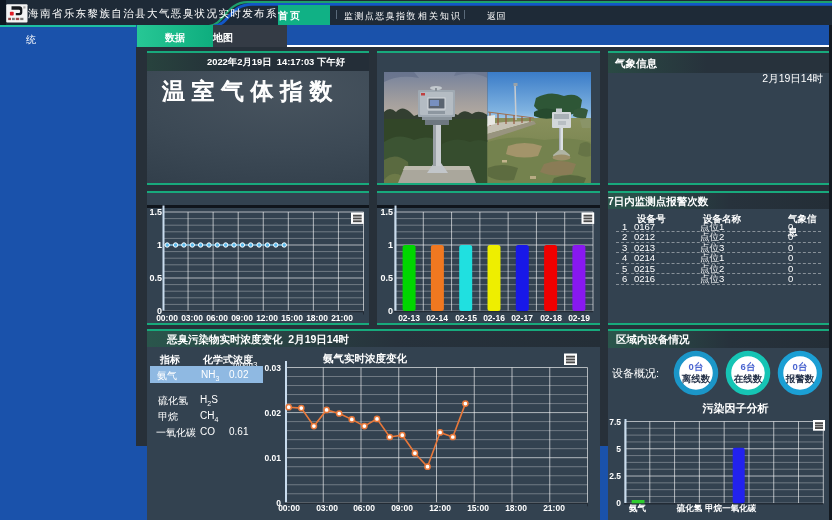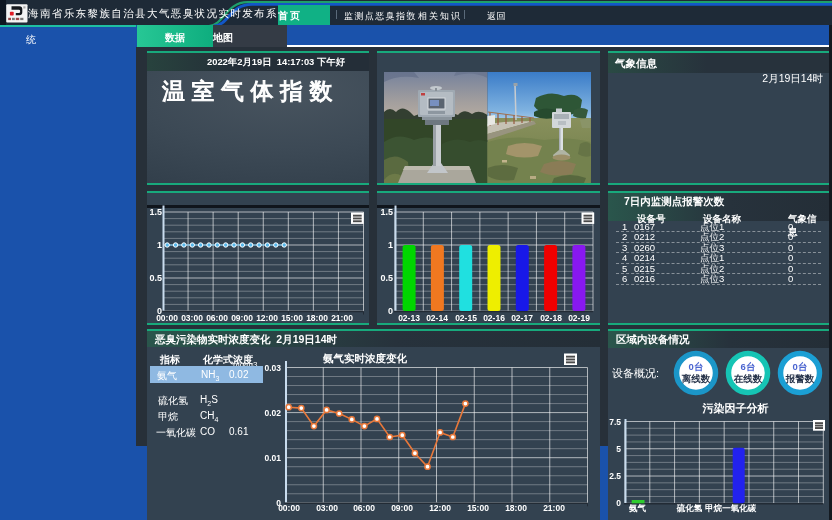--- a/index.html
+++ b/index.html
@@ -207,41 +207,41 @@
         <rect x="515.8" y="244.5" width="13" height="66.0" rx="2.5" fill="#1818e8"></rect>
         <rect x="544.1" y="244.5" width="13" height="66.0" rx="2.5" fill="#f00000"></rect>
         <rect x="572.4" y="244.5" width="13" height="66.0" rx="2.5" fill="#8818f0"></rect>
 <rect x="581.5" y="212" width="12.7" height="11.4" fill="#fff"></rect>
         <rect x="583.5" y="214.20" width="8.7" height="1.9" fill="#4a4a4a"></rect>
         <rect x="583.5" y="217.00" width="8.7" height="1.9" fill="#4a4a4a"></rect>
         <rect x="583.5" y="219.80" width="8.7" height="1.9" fill="#4a4a4a"></rect>
 </svg>
     </div>
 <div class="panel pb" style="left:608px;top:190.5px;width:221px;height:134.5px">
-<div class="phdr" style="height:28px;line-height:16px;font-size:10.5px;padding-left:16px">7日内监测点报警次数</div>
+<div class="phdr" style="height:16px;line-height:16px;font-size:10.5px;padding-left:0">7日内监测点报警次数</div>
 <div class="abs w" style="left:8px;top:20px;width:205px;font-size:9.5px;font-weight:bold">
 <span class="abs" style="left:21px">设备号</span>
         <span class="abs" style="left:87px">设备名称</span>
         <span class="abs" style="left:172px">气象信息</span>
       </div>
       <div class="abs w" style="left:8px;top:29.0px;width:205px;height:10.5px;line-height:10.5px;border-bottom:1px dashed rgba(255,255,255,0.42);font-size:9.5px">
 <span class="abs" style="left:6px">1</span>
         <span class="abs" style="left:18px">0167</span>
         <span class="abs" style="left:84px">点位1</span>
         <span class="abs" style="left:172px">0</span>
       </div>
       <div class="abs w" style="left:8px;top:39.5px;width:205px;height:10.5px;line-height:10.5px;border-bottom:1px dashed rgba(255,255,255,0.42);font-size:9.5px">
 <span class="abs" style="left:6px">2</span>
         <span class="abs" style="left:18px">0212</span>
         <span class="abs" style="left:84px">点位2</span>
         <span class="abs" style="left:172px">0</span>
       </div>
       <div class="abs w" style="left:8px;top:50.0px;width:205px;height:10.5px;line-height:10.5px;border-bottom:1px dashed rgba(255,255,255,0.42);font-size:9.5px">
 <span class="abs" style="left:6px">3</span>
-        <span class="abs" style="left:18px">0260</span>
+        <span class="abs" style="left:18px">0213</span>
         <span class="abs" style="left:84px">点位3</span>
         <span class="abs" style="left:172px">0</span>
       </div>
       <div class="abs w" style="left:8px;top:60.5px;width:205px;height:10.5px;line-height:10.5px;border-bottom:1px dashed rgba(255,255,255,0.42);font-size:9.5px">
 <span class="abs" style="left:6px">4</span>
         <span class="abs" style="left:18px">0214</span>
         <span class="abs" style="left:84px">点位1</span>
         <span class="abs" style="left:172px">0</span>
       </div>
       <div class="abs w" style="left:8px;top:71.0px;width:205px;height:10.5px;line-height:10.5px;border-bottom:1px dashed rgba(255,255,255,0.42);font-size:9.5px">
@@ -251,21 +251,21 @@
         <span class="abs" style="left:172px">0</span>
       </div>
       <div class="abs w" style="left:8px;top:81.5px;width:205px;height:10.5px;line-height:10.5px;border-bottom:1px dashed rgba(255,255,255,0.42);font-size:9.5px">
 <span class="abs" style="left:6px">6</span>
         <span class="abs" style="left:18px">0216</span>
         <span class="abs" style="left:84px">点位3</span>
         <span class="abs" style="left:172px">0</span>
       </div>
     </div>
 <div class="panel" style="left:147px;top:329px;width:453px;height:191px">
-<div class="phdr" style="height:16px;line-height:16px;font-size:10.5px;padding-left:8px">恶臭污染物实时浓度变化&nbsp; 2月19日14时</div>
+<div class="phdr" style="height:16px;line-height:16px;font-size:10.5px;padding-left:20px">恶臭污染物实时浓度变化&nbsp; 2月19日14时</div>
 <div class="abs w" style="left:176px;top:21px;width:200px;font-size:10.5px;font-weight:bold">氨气实时浓度变化</div>
 
 <div class="abs w" style="left:13px;top:22px;font-size:10px;font-weight:bold">指标</div>
 <div class="abs w" style="left:56px;top:22px;font-size:10px;font-weight:bold">化学式</div>
 <div class="abs w" style="left:86px;top:22px;font-size:10px;font-weight:bold">浓度</div>
 <div class="abs w" style="left:86px;top:29px;font-size:8px">mg/m3</div>
 <div class="abs" style="left:3px;top:35px;width:113px;height:16.5px;background:#8fb9e2"></div>
 <div class="abs w" style="left:10px;top:38px;font-size:10px">氨气</div>
 <div class="abs w" style="left:54px;top:38px;font-size:10px">NH<sub style="font-size:7px">3</sub></div>
 <div class="abs w" style="left:82px;top:38px;font-size:10px">0.02</div>

